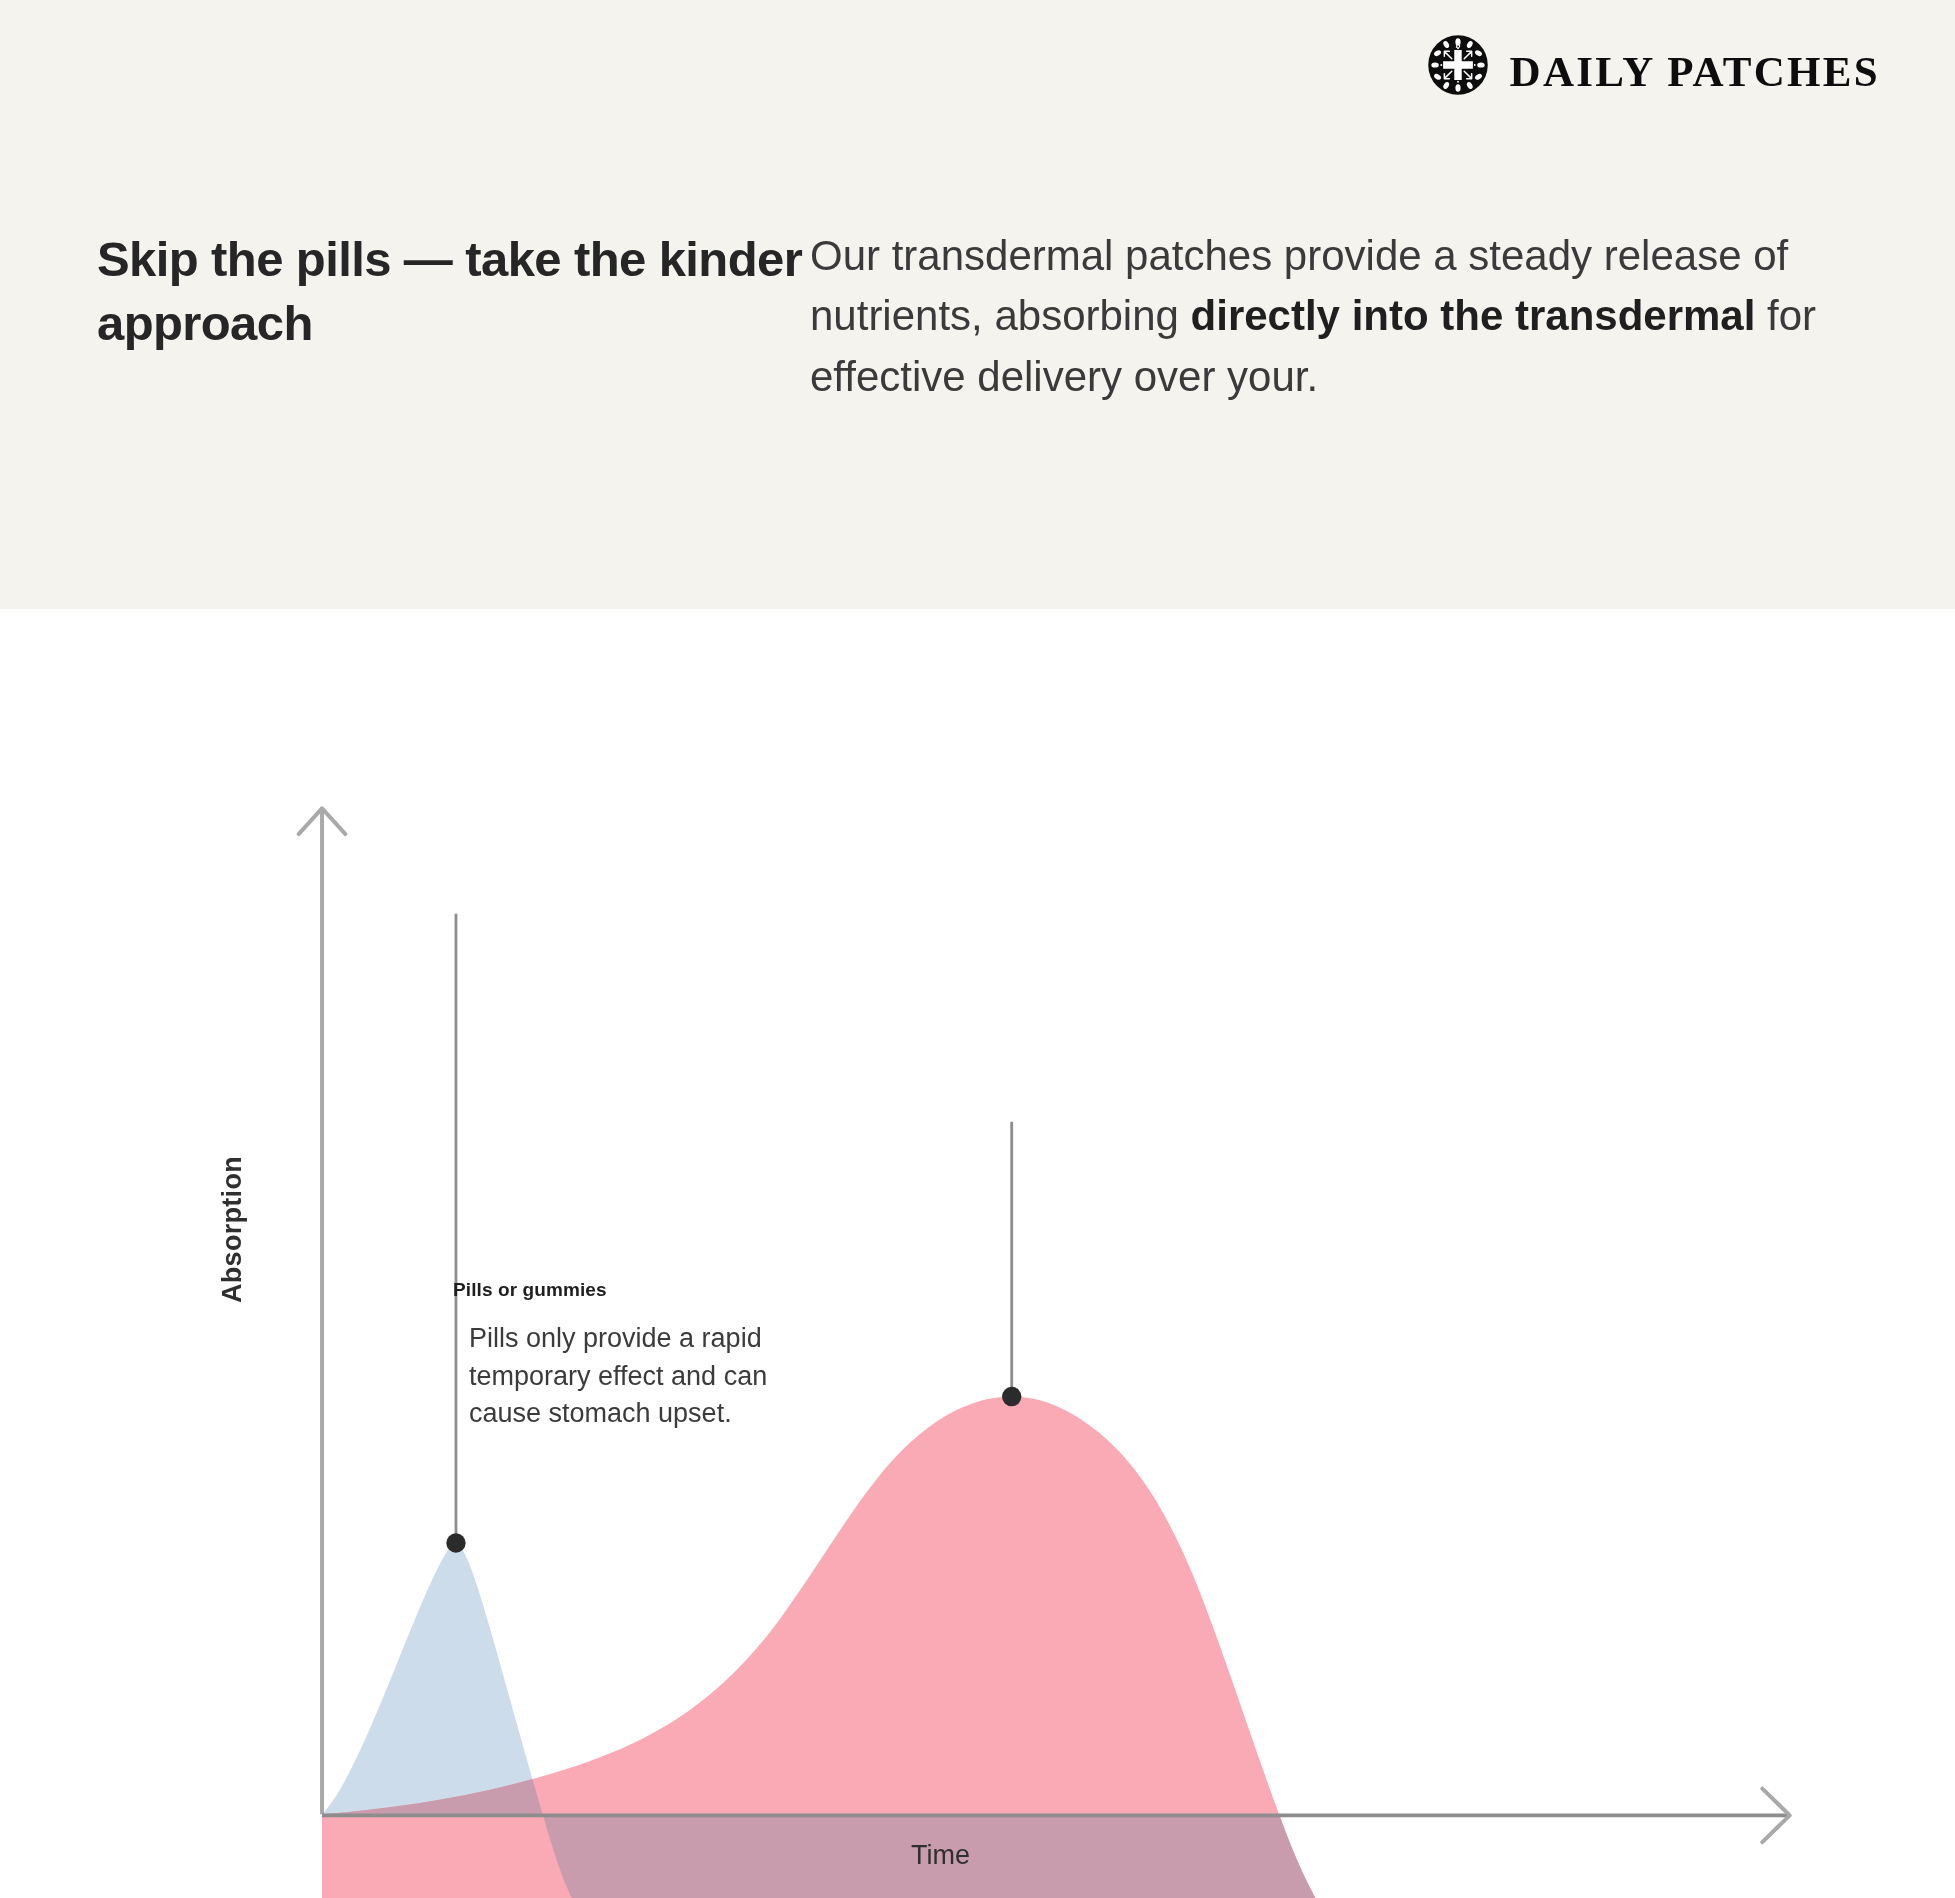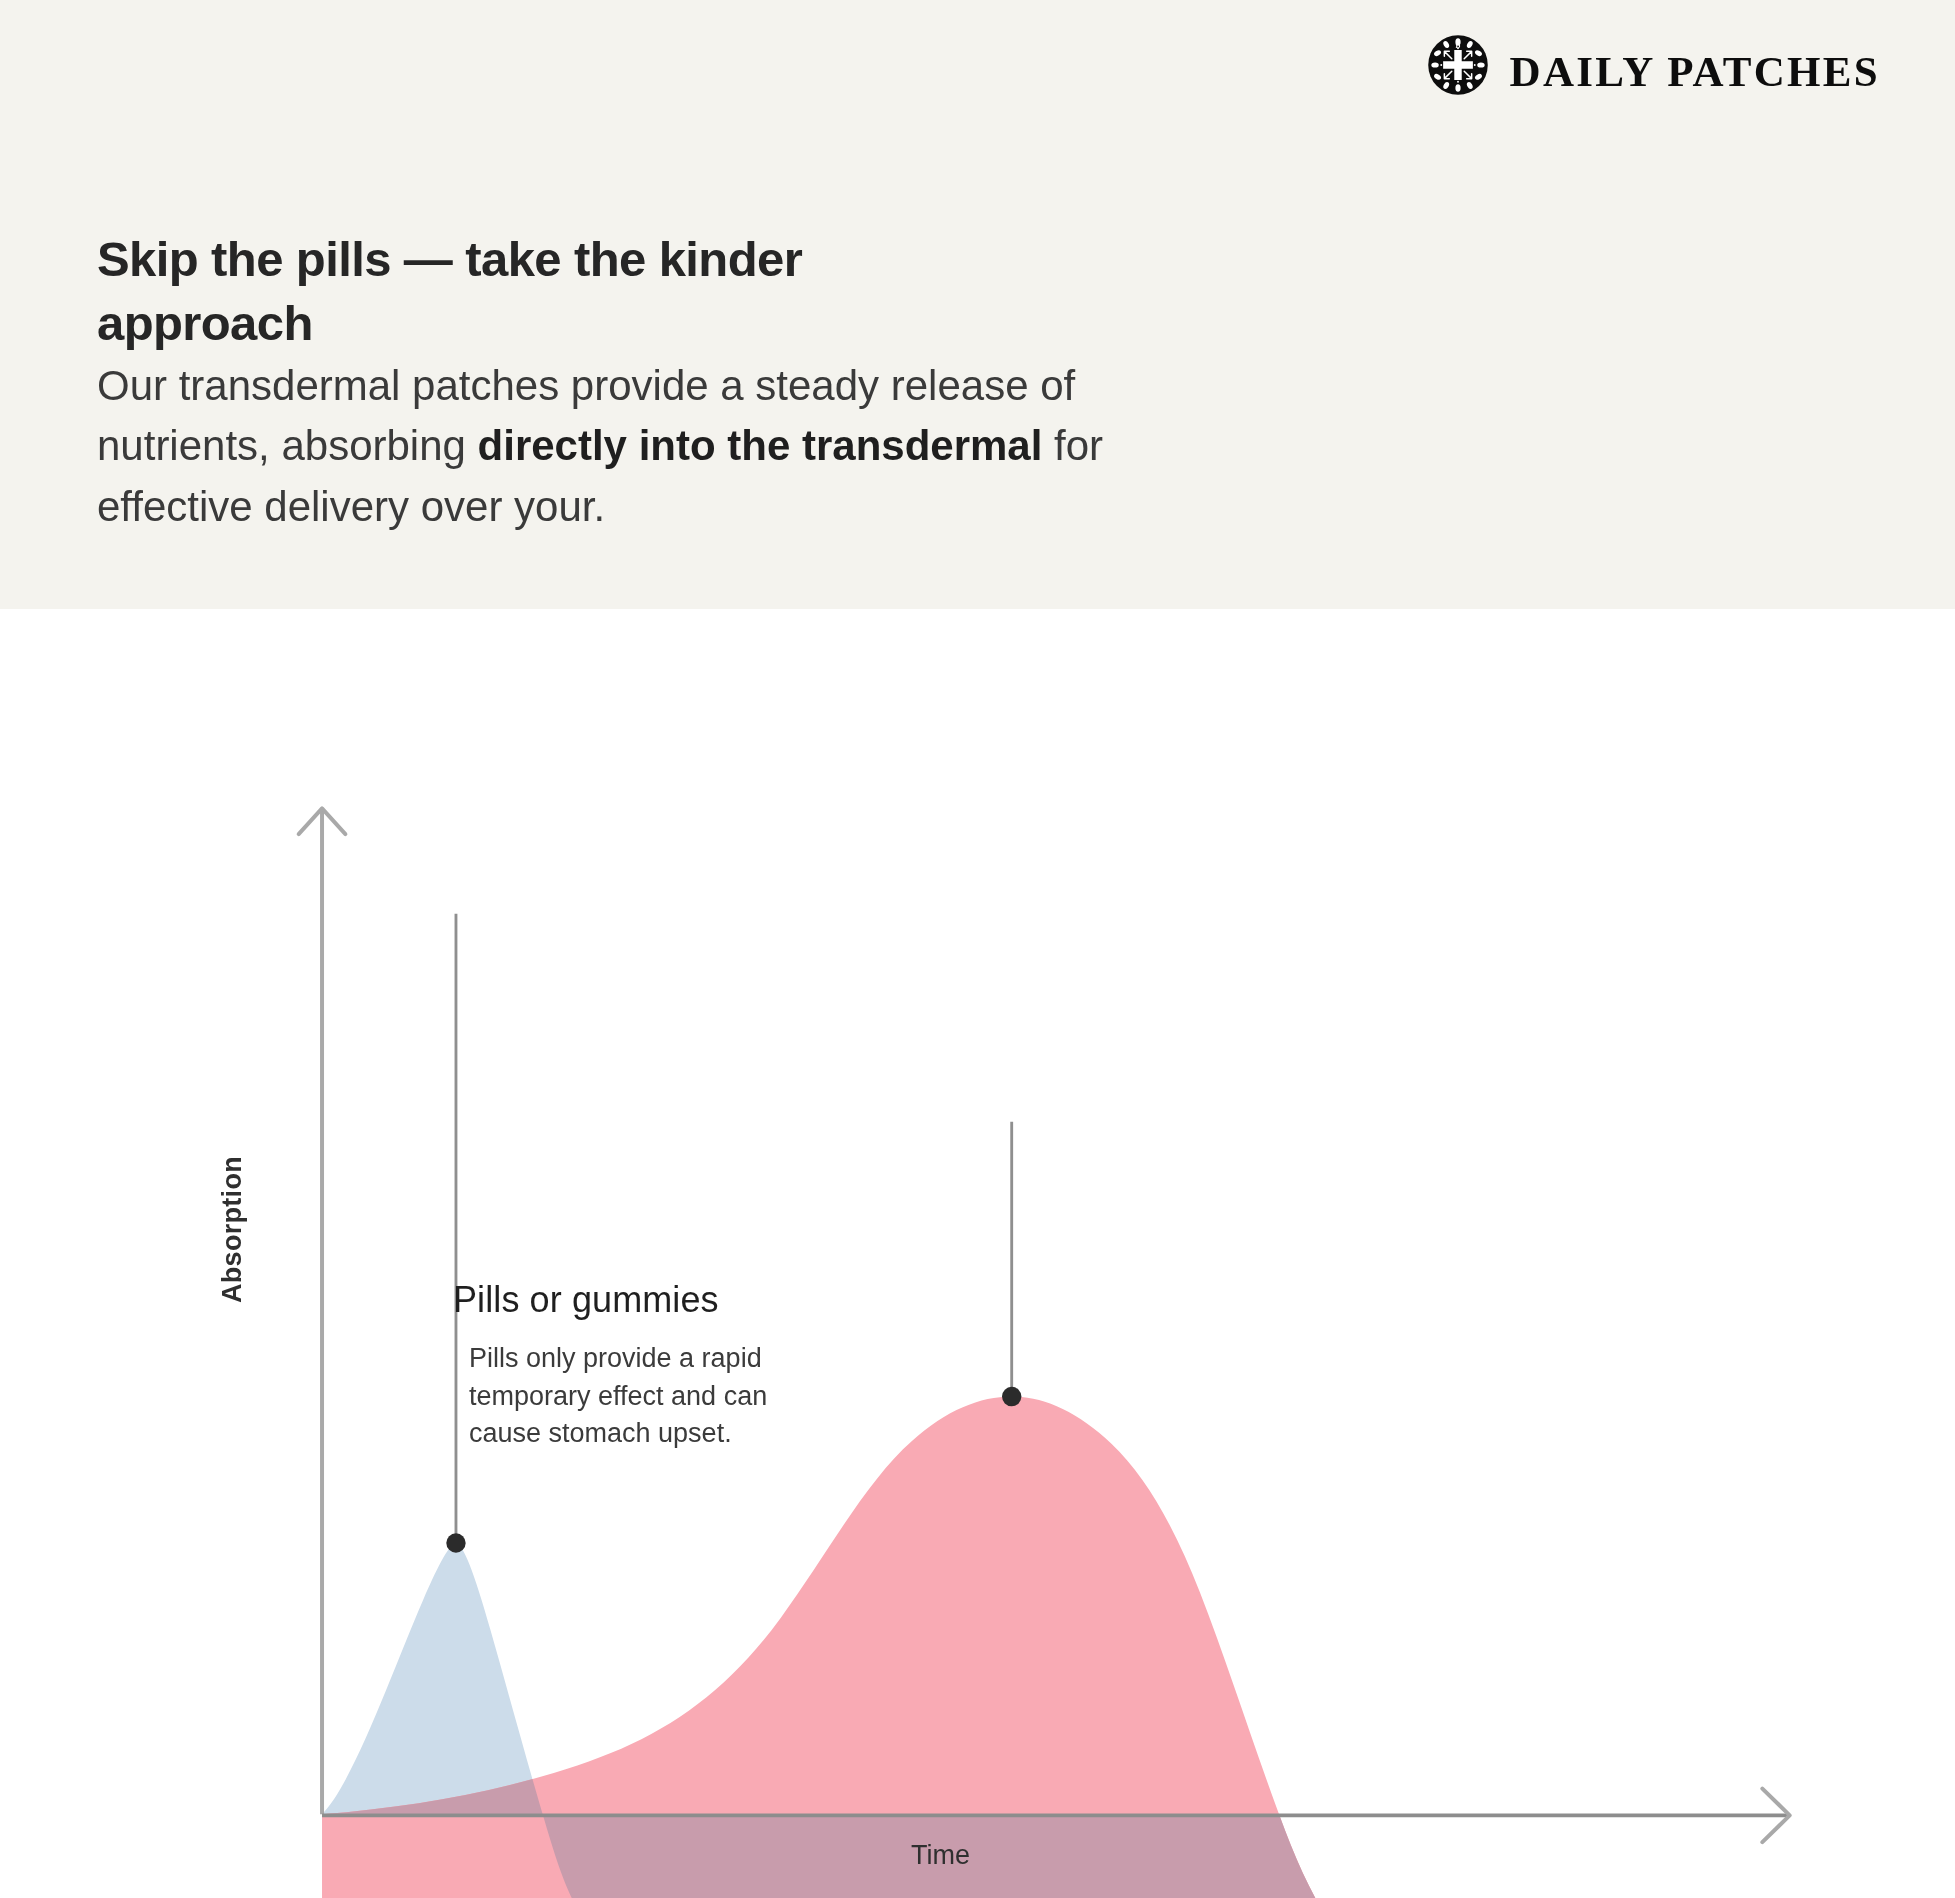--- a/index.html
+++ b/index.html
@@ -47,21 +47,20 @@
     white-space: nowrap;
   }
 
   .header-inner {
     position: absolute;
     left: 97px;
     top: 226px;
     right: 97px;
     display: flex;
     align-items: flex-start;
-    flex-direction: column;
   }
   .headline {
     width: 713px;
     flex: 0 0 auto;
     font-size: 49px;
     line-height: 1.30;
     font-weight: 700;
     letter-spacing: -0.6px;
     color: #262626;
     margin: 0;
@@ -93,22 +92,22 @@
     width: 1955px;
     height: 1289px;
     display: block;
   }
 
   
   .annot {
     position: absolute;
   }
   .annot-title {
-    font-size: 36px;
-    font-weight: 400;
+    font-size: 19px;
+    font-weight: 700;
     color: #1f1f1f;
     margin: 0 0 19.4px 0;
     letter-spacing: 0.1px;
   }
   .annot-body {
     font-size: 27px;
     line-height: 1.38;
     font-weight: 400;
     color: #3b3b3b;
     margin: 16px;

